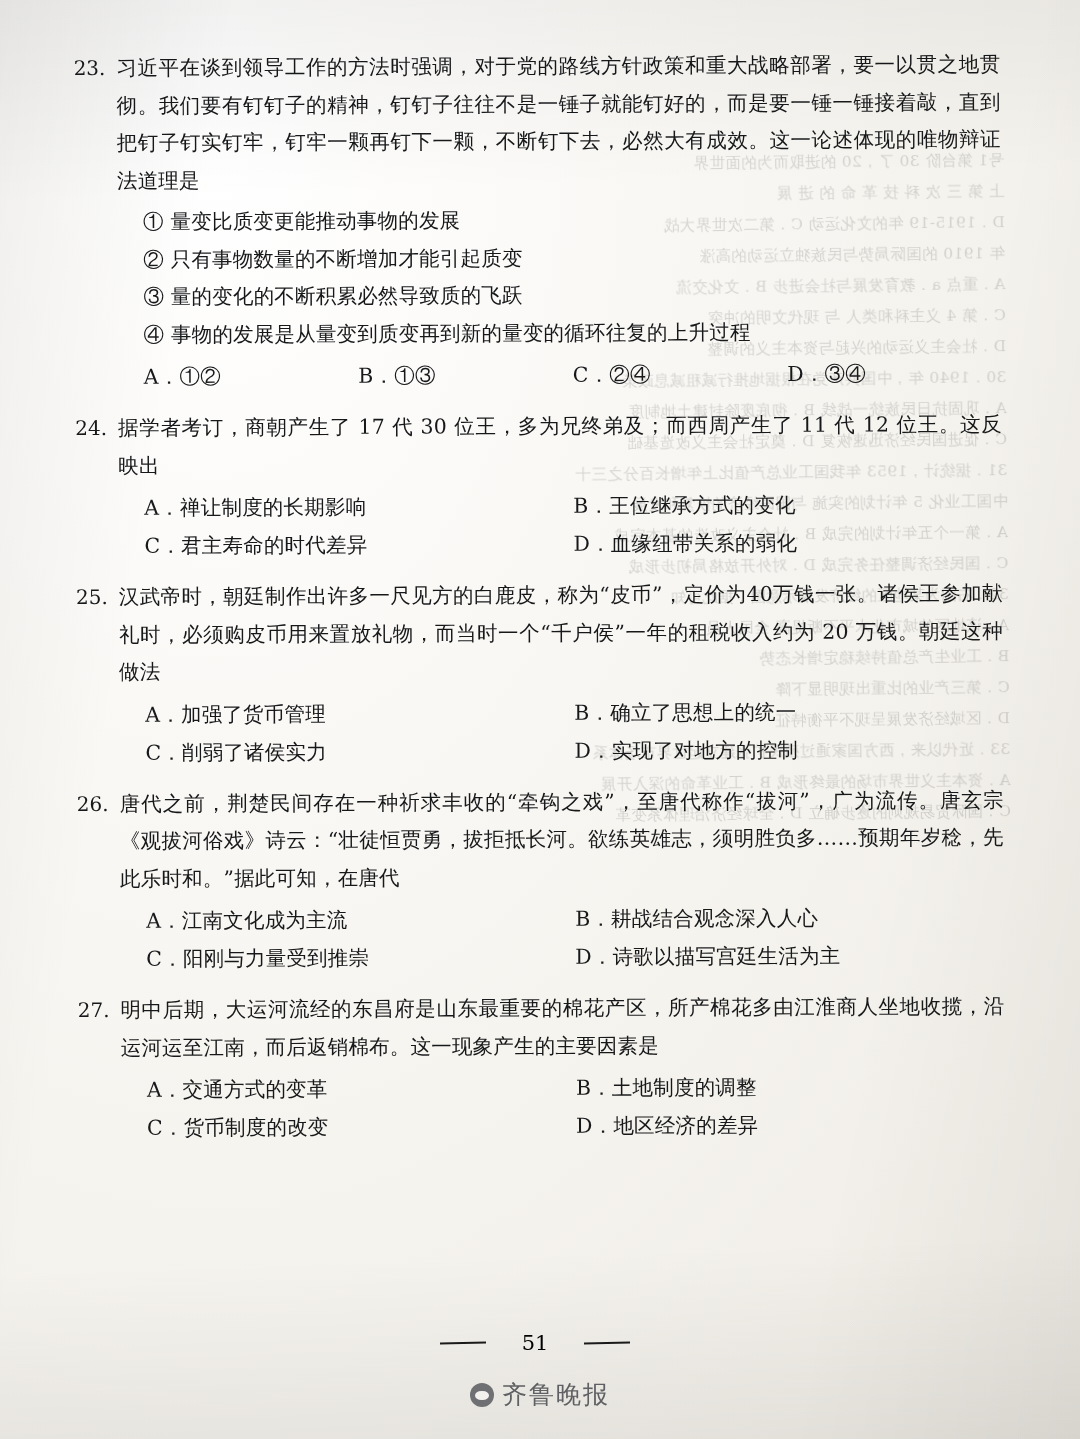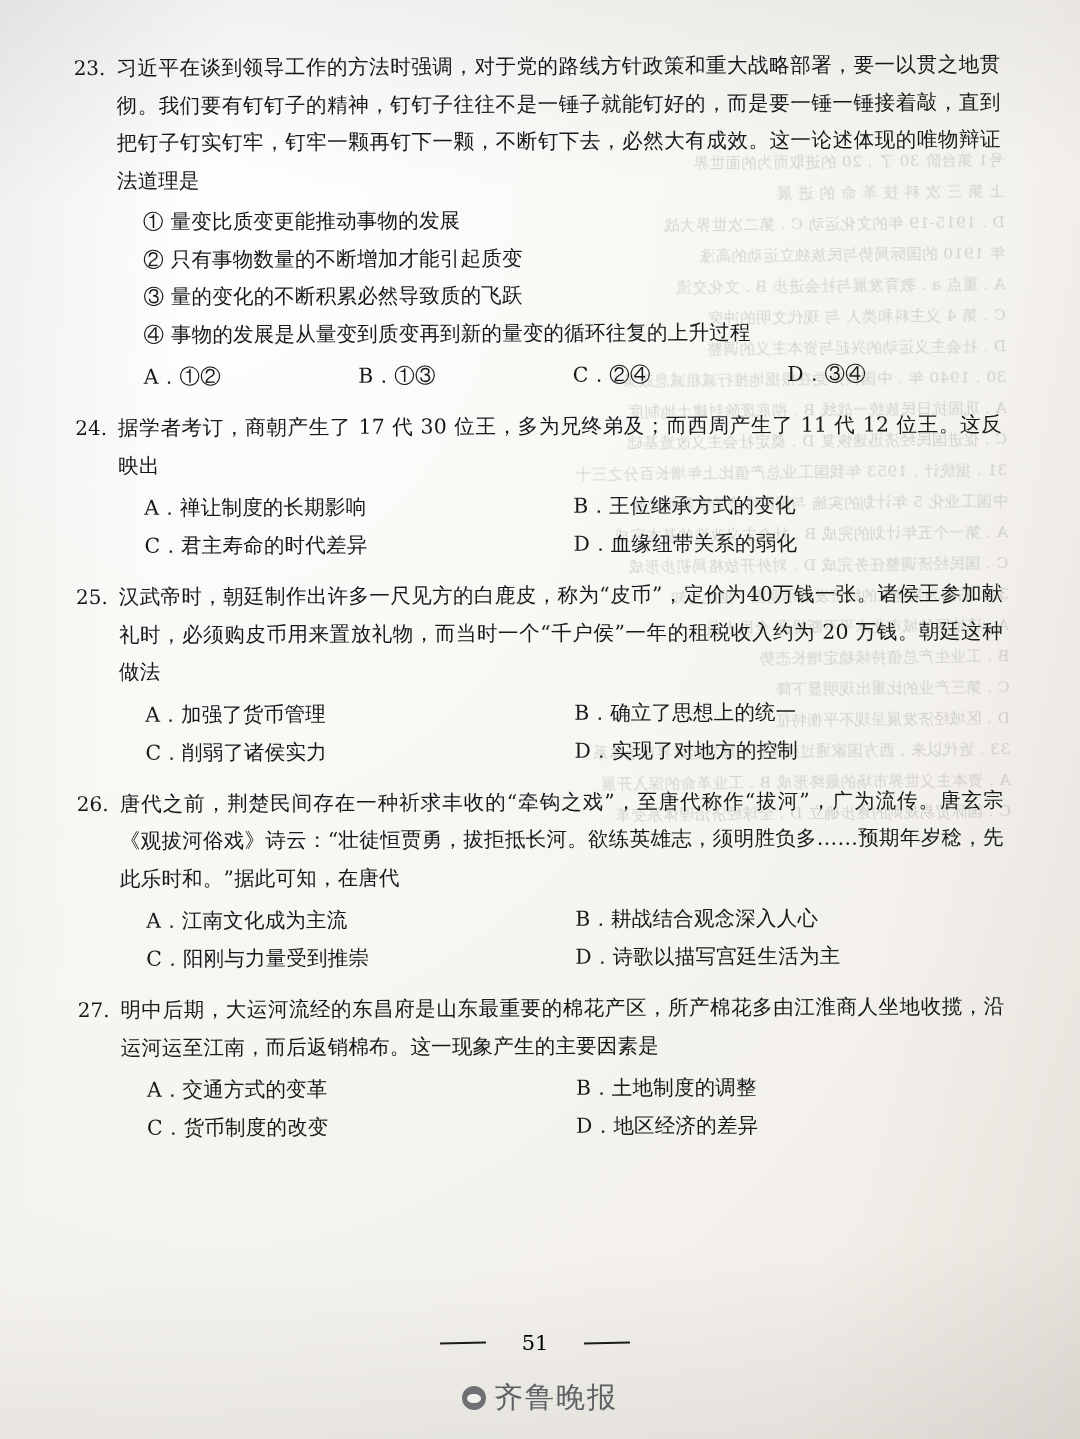--- a/index.html
+++ b/index.html
@@ -152,21 +152,21 @@
 
   
   .watermark {
     position: absolute;
     left: 0;
     top: 1378px;
     width: 1080px;
     text-align: center;
     z-index: 6;
     color: #5f6063;
-    font-size: 29px;
+    font-size: 25px;
     font-family: "Liberation Sans", sans-serif;
     letter-spacing: 2px;
     display: flex;
     align-items: center;
     justify-content: center;
     gap: 8px;
   }
   .wb-badge {
     display: inline-block;
     width: 24px;

